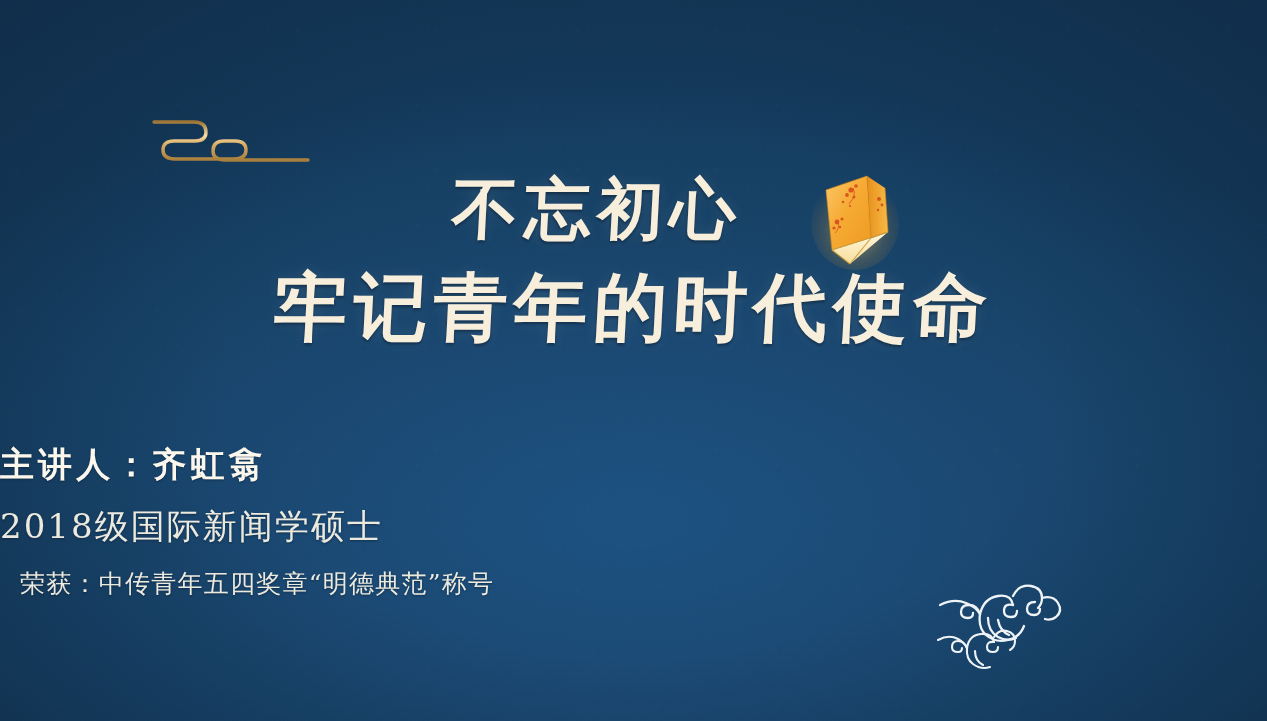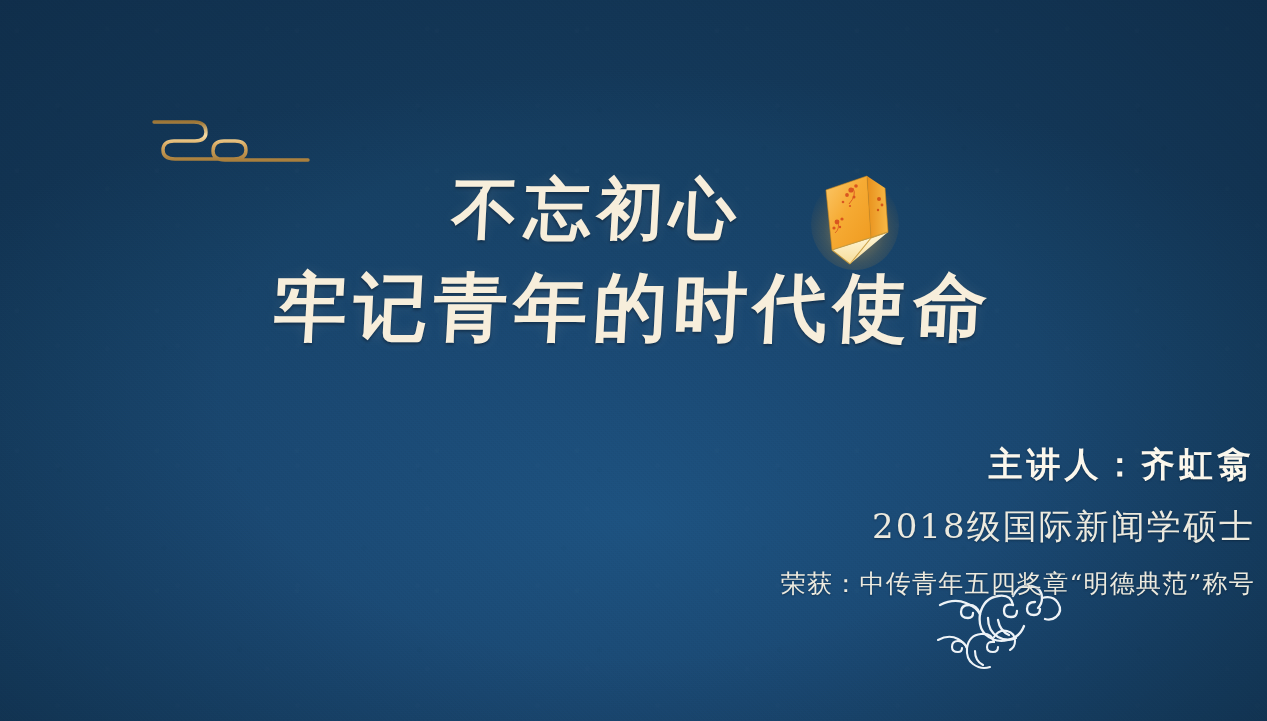--- a/index.html
+++ b/index.html
@@ -108,23 +108,23 @@
   .title-line-2 {
     font-size: 74px;
     margin-top: 28px;
     letter-spacing: 0.08em;
   }
 
   
   .presenter-block {
     position: absolute;
     left: 0;
-    right: 12px;
+    right: 0;
     top: 442px;
-    text-align: right;
+    text-align: left;
     color: #f4f1e7;
   }
   .presenter-line {
     white-space: nowrap;
     font-family: "DejaVu Serif", "Liberation Serif", serif;
     text-shadow: 0 1px 2px rgba(8,26,45,0.5);
   }
   .presenter-name {
     font-size: 34px;
     font-weight: 700;
@@ -137,20 +137,21 @@
     letter-spacing: 0.06em;
     margin-top: 16px;
     color: #eceadf;
   }
   .presenter-award {
     font-size: 25px;
     font-weight: 400;
     letter-spacing: 0.05em;
     margin-top: 17px;
     color: #eceadf;
+    padding-left: 20px;
   }
 </style>
 </head>
 <body>
 
 <div id="slide">
 
   <div class="bg-base"></div>
   <div class="bg-mottle"></div>
   <div class="bg-grain"></div>

